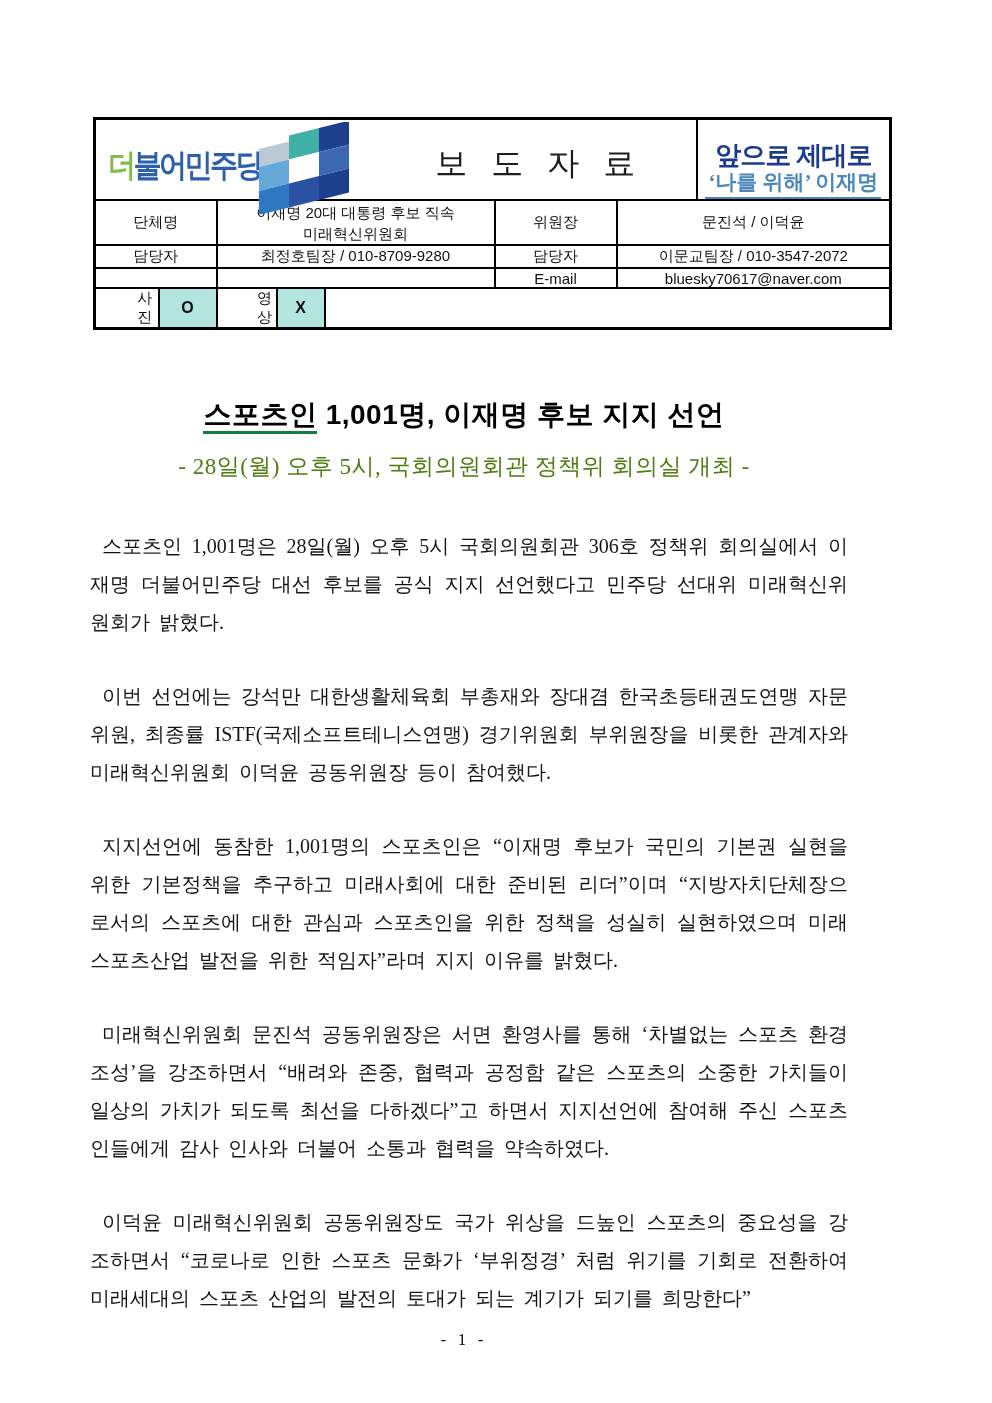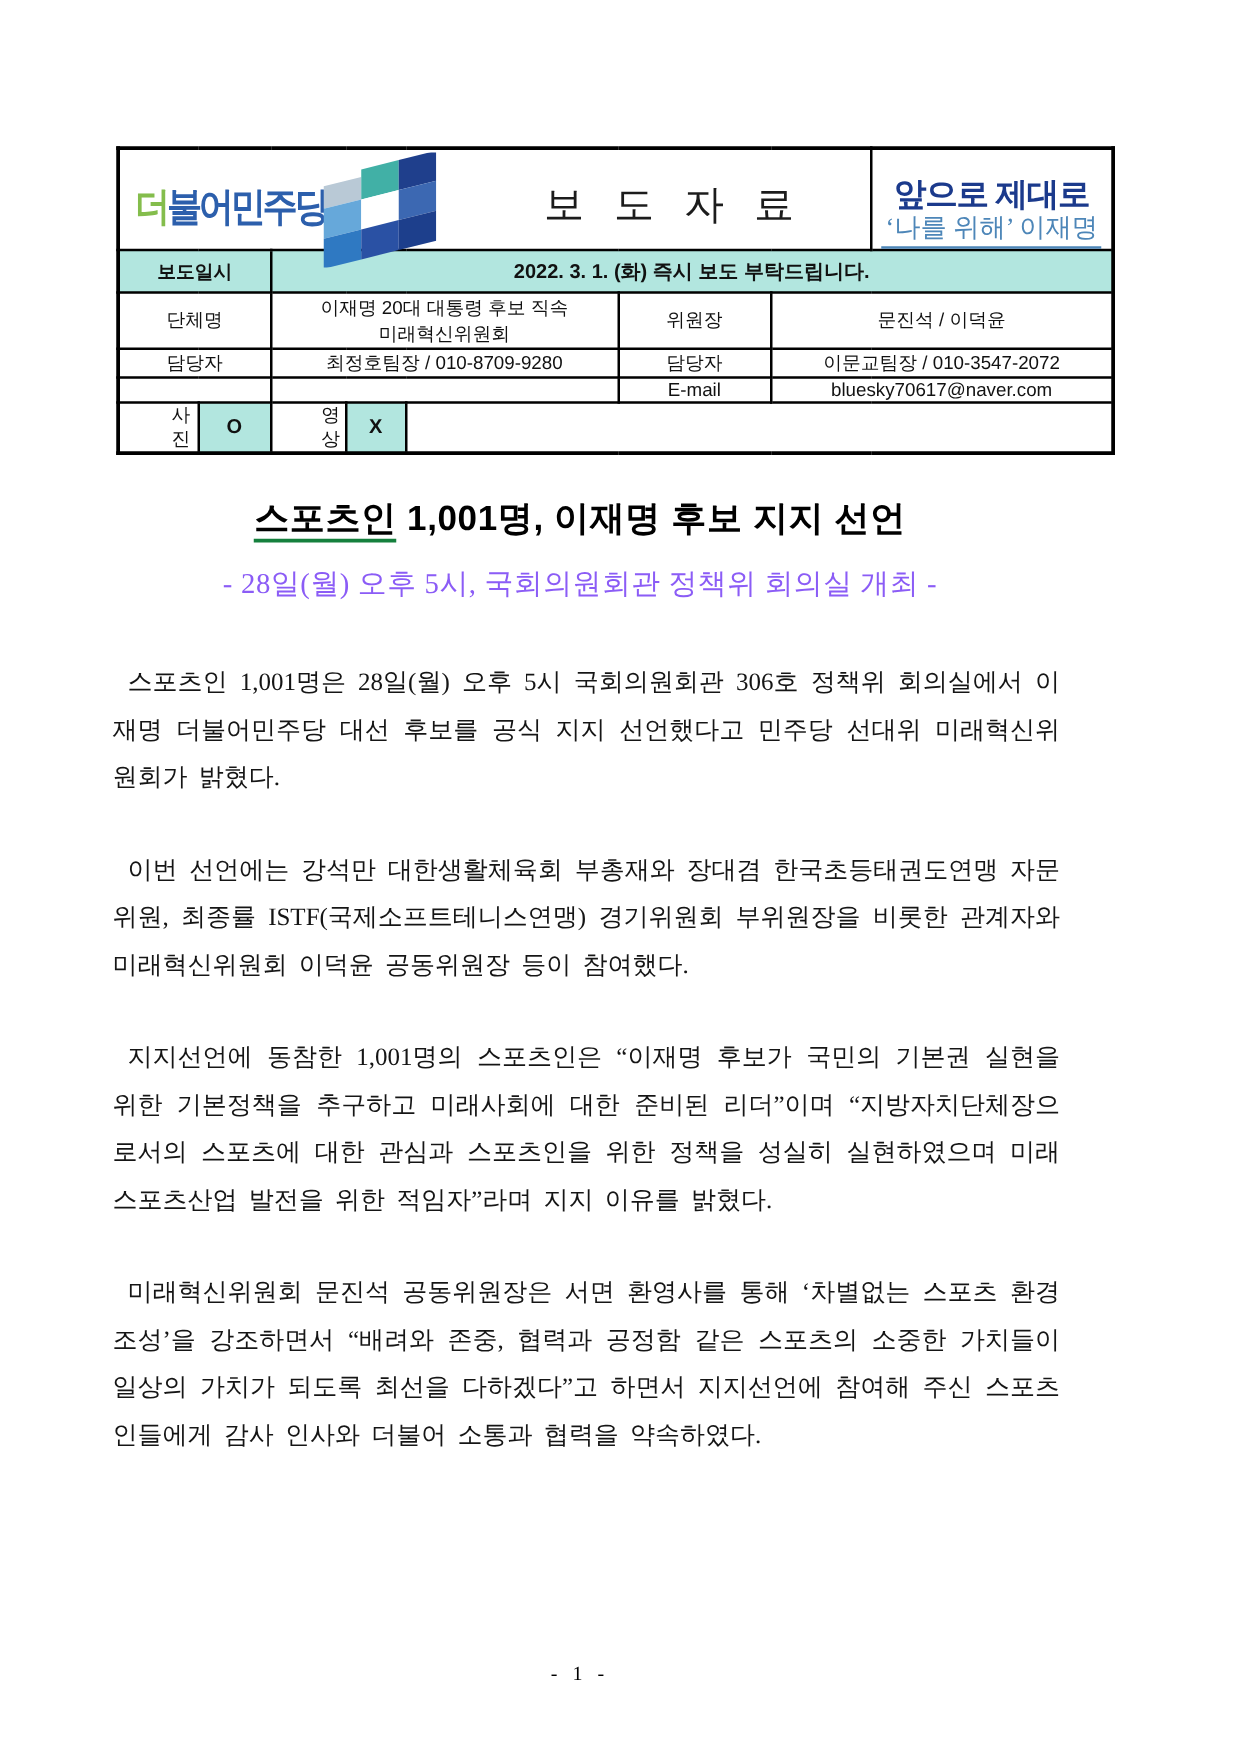--- a/index.html
+++ b/index.html
@@ -61,21 +61,21 @@
   td.slogan-cell{height:77px;padding-top:20px;}
   .slogan-l1{
     color:var(--slogan_navy);
     font-size:26px;font-weight:900;letter-spacing:-1px;
     line-height:30px;white-space:nowrap;
   }
   .slogan-l2{
     display:inline-block;
     font-family:"Liberation Serif", serif;
     color:var(--slogan_blue);
-    font-size:21px;font-weight:400;line-height:24px;
+    font-size:21px;font-weight:700;line-height:24px;
     border-bottom:2px solid var(--slogan_blue);
     padding:0 3px 3px 3px;white-space:nowrap;
   }
   
   tr.r-release td{height:34px;font-weight:700;}
   tr.r-release td.value{font-size:16px;}
   tr.r-org td{height:45px;}
   .two-line{line-height:21px;font-size:15px;}
   tr.r-contact td{height:23px;}
   tr.r-email td{height:20px;}
@@ -86,21 +86,21 @@
     position:absolute;top:396px;left:0;right:0;
     text-align:center;
     font-size:28px;font-weight:800;letter-spacing:0.5px;
     color:#000;
   }
   .doc-title .u{border-bottom:3px solid #15803d;padding-bottom:1px;}
   .doc-subtitle{
     position:absolute;top:451px;left:0;right:0;
     text-align:center;
     font-family:"Liberation Serif", serif;
-    font-size:23px;color:#8b5cf6;letter-spacing:0.5px;
+    font-size:23px;color:#4d7c0f;letter-spacing:0.5px;
   }
   .body-text{
     position:absolute;top:527px;left:90px;right:80px;
     font-family:"Liberation Serif", serif;
     font-size:20px;line-height:38px;
     text-align:justify;
     color:#151515;
     word-spacing:4px;
   }
   .body-text p{margin-bottom:36px;text-indent:12px;}
@@ -144,24 +144,20 @@
             <rect x="60" y="48" width="30" height="24" fill="#1d3f8c"></rect>
           </g>
         </svg>
         <div class="press-title">보 도 자 료</div>
       </td>
       <td class="slogan-cell">
         <div class="slogan-l1">앞으로 제대로</div>
         <div><span class="slogan-l2">‘나를 위해’ 이재명</span></div>
       </td>
     </tr>
-    <tr class="r-release">
-      <td class="teal" colspan="2">보도일시</td>
-      <td class="teal value" colspan="6">2022. 3. 1. (화) 즉시 보도 부탁드립니다.</td>
-    </tr>
     <tr class="r-org">
       <td colspan="2">단체명</td>
       <td colspan="3">
         <div class="two-line">이재명 20대 대통령 후보 직속</div>
         <div class="two-line">미래혁신위원회</div>
       </td>
       <td>위원장</td>
       <td colspan="2">문진석 / 이덕윤</td>
     </tr>
     <tr class="r-contact">
@@ -188,17 +184,18 @@
 
   <div class="doc-title"><span class="u">스포츠인</span><span> 1,001명, 이재명 후보 지지 선언</span></div>
 
   <div class="doc-subtitle">- 28일(월) 오후 5시, 국회의원회관 정책위 회의실 개최 -</div>
 
   <div class="body-text">
     <p>스포츠인 1,001명은 28일(월) 오후 5시 국회의원회관 306호 정책위 회의실에서 이재명 더불어민주당 대선 후보를 공식 지지 선언했다고 민주당 선대위 미래혁신위원회가 밝혔다.</p>
     <p>이번 선언에는 강석만 대한생활체육회 부총재와 장대겸 한국초등태권도연맹 자문위원, 최종률 ISTF(국제소프트테니스연맹) 경기위원회 부위원장을 비롯한 관계자와 미래혁신위원회 이덕윤 공동위원장 등이 참여했다.</p>
     <p>지지선언에 동참한 1,001명의 스포츠인은 “이재명 후보가 국민의 기본권 실현을 위한 기본정책을 추구하고 미래사회에 대한 준비된 리더”이며 “지방자치단체장으로서의 스포츠에 대한 관심과 스포츠인을 위한 정책을 성실히 실현하였으며 미래 스포츠산업 발전을 위한 적임자”라며 지지 이유를 밝혔다.</p>
     <p>미래혁신위원회 문진석 공동위원장은 서면 환영사를 통해 ‘차별없는 스포츠 환경 조성’을 강조하면서 “배려와 존중, 협력과 공정함 같은 스포츠의 소중한 가치들이 일상의 가치가 되도록 최선을 다하겠다”고 하면서 지지선언에 참여해 주신 스포츠인들에게 감사 인사와 더불어 소통과 협력을 약속하였다.</p>
+    <p>이덕윤 미래혁신위원회 공동위원장도 국가 위상을 드높인 스포츠의 중요성을 강조하면서 “코로나로 인한 스포츠 문화가 ‘부위정경’ 처럼 위기를 기회로 전환하여 미래세대의 스포츠 산업의 발전의 토대가 되는 계기가 되기를 희망한다”</p>
   </div>
 
   <div class="page-num">- 1 -</div>
 
 </div>
 
 </body></html>

